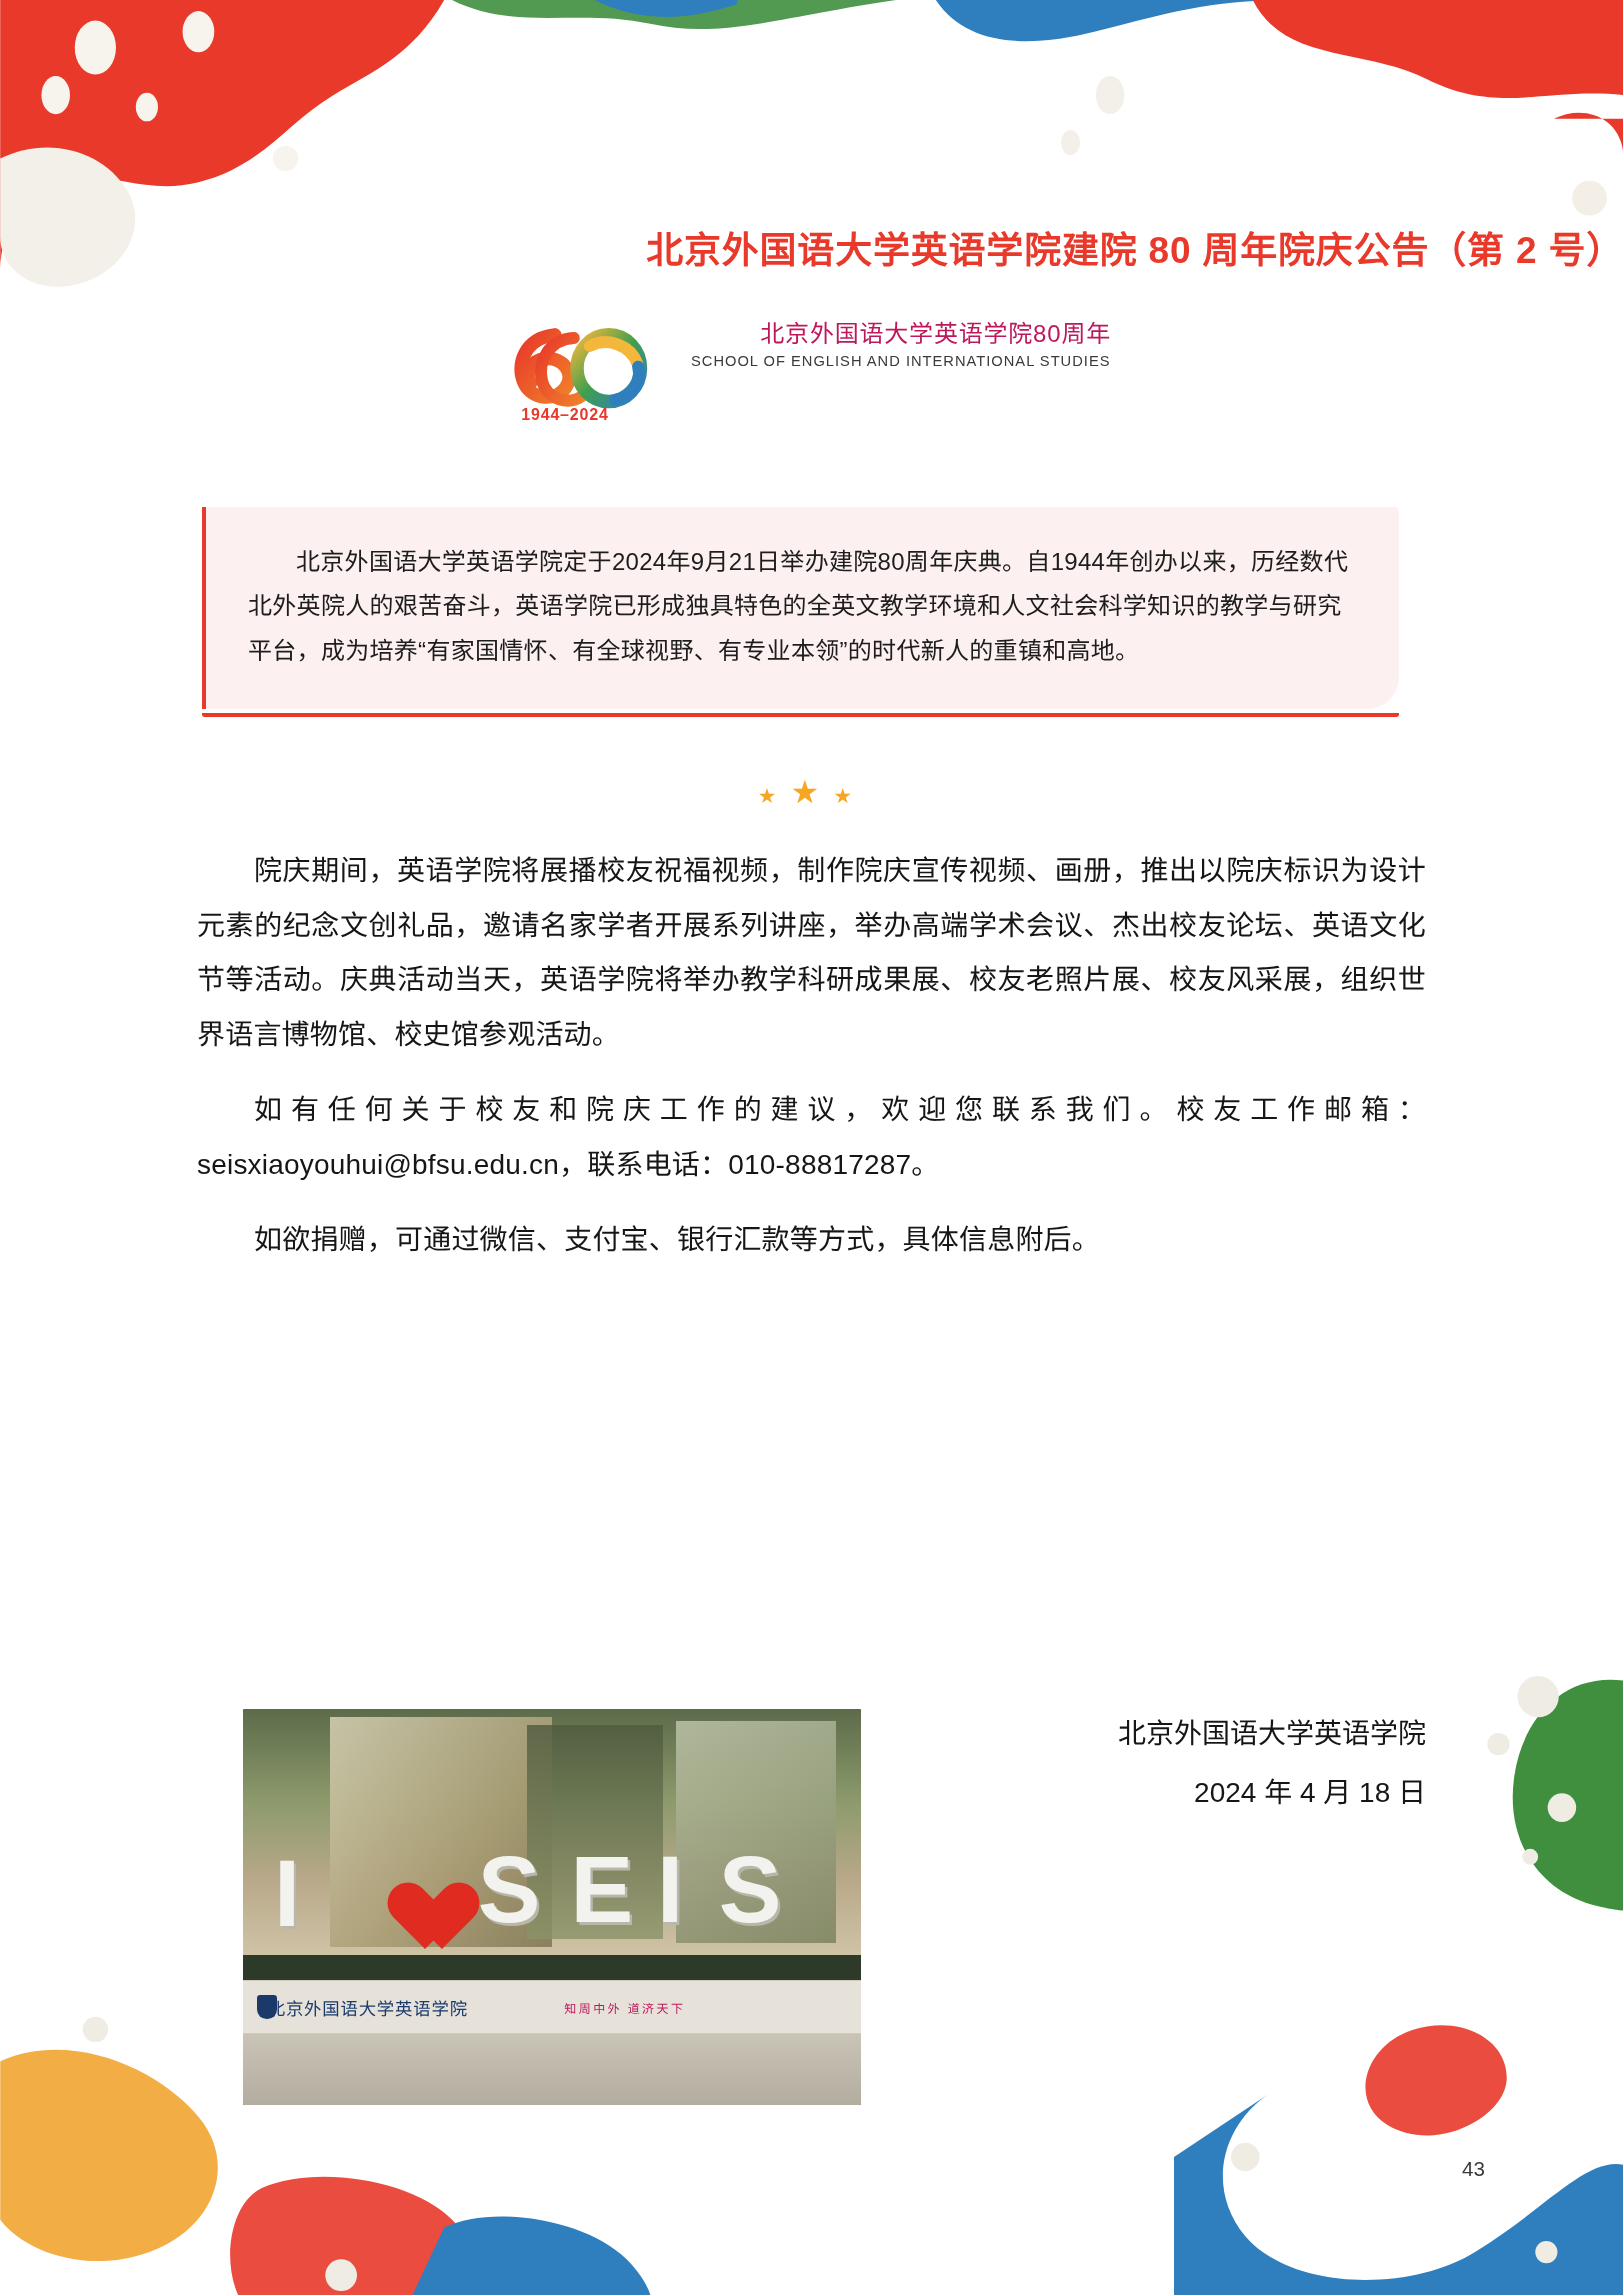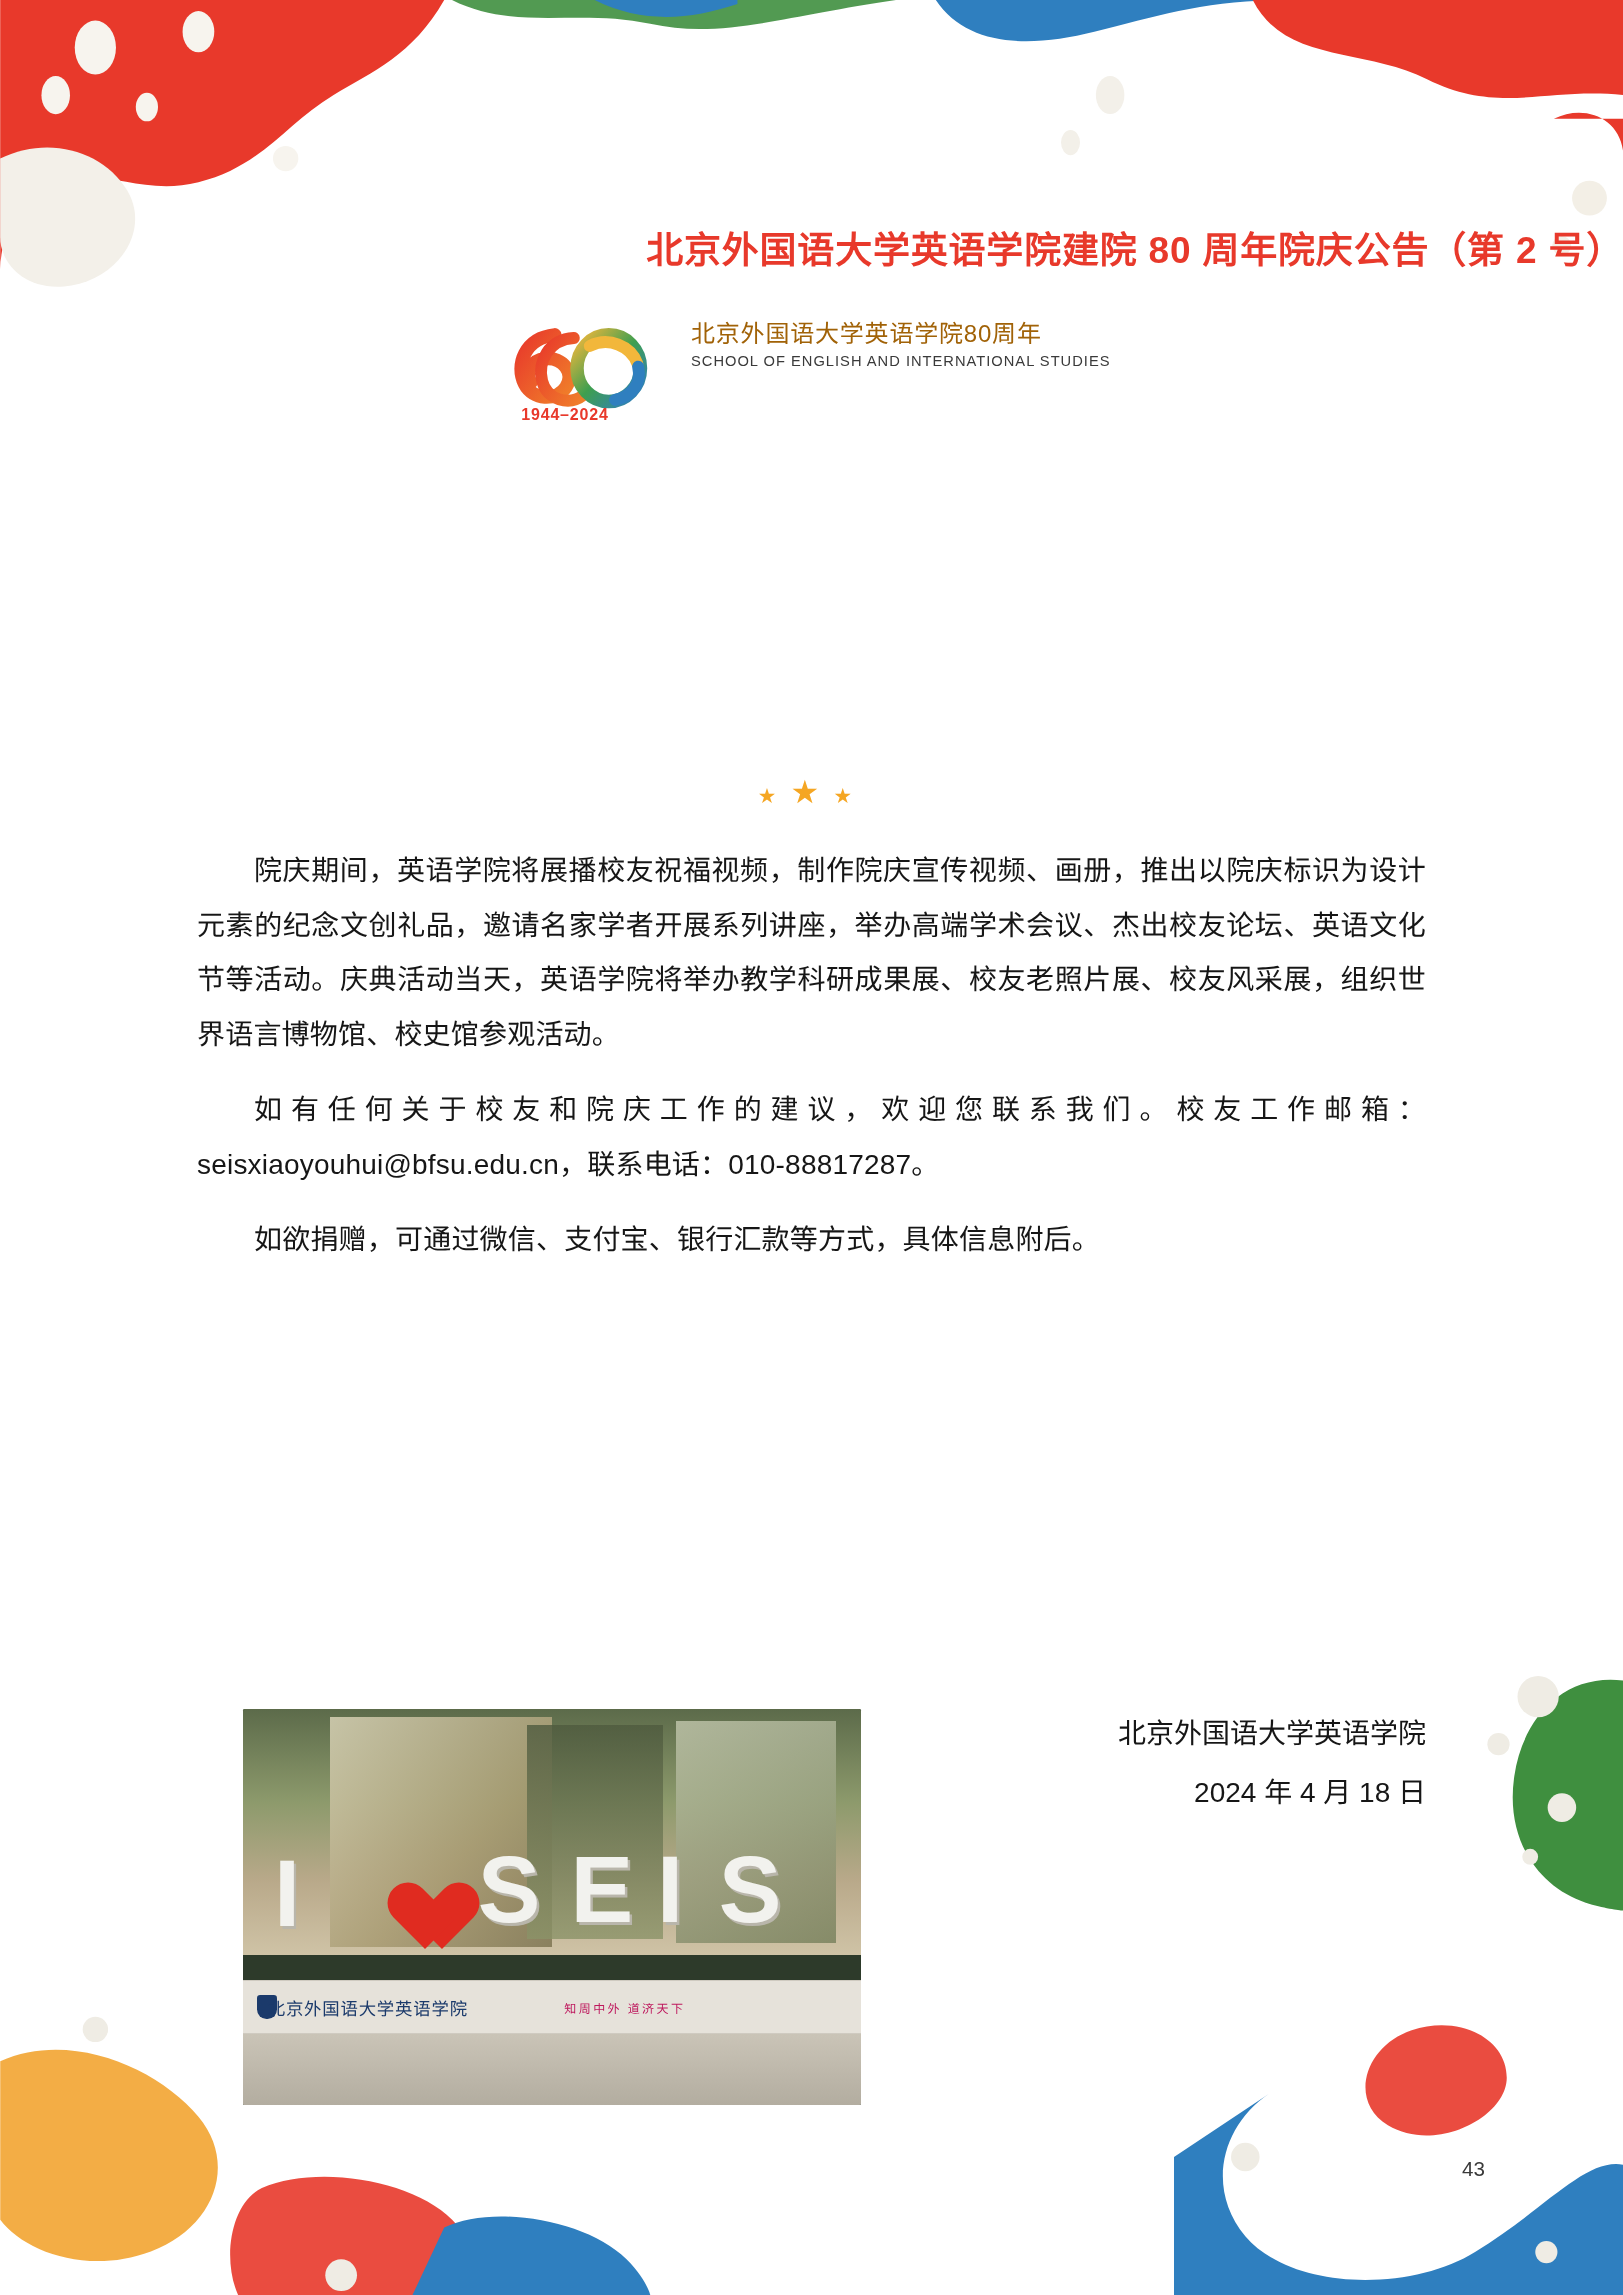--- a/index.html
+++ b/index.html
@@ -65,23 +65,24 @@
     letter-spacing: 0.8px;
   }
   .logo-text {
     position: absolute;
     left: 184px;
     top: 3.2px;
     width: 420px;
   }
   .logo-cn {
     font-size: 24px;
-    color: #a16207;
+    color: #be185d;
     letter-spacing: 0.8px;
     line-height: 1.15;
+    text-align: right;
   }
   .logo-en {
     font-size: 36px;
     color: #1a1a1a;
     letter-spacing: 0px;
     line-height: 1.15;
     margin-top: 3.2px;
     white-space: nowrap;
   }
   .logo-en sup {
@@ -359,20 +360,27 @@
         <path d="M165,60 C170,82 156,98 136,102" fill="none" stroke="#2f7fbf" stroke-width="15" stroke-linecap="round"></path>
       </svg>
     </div>
     <div class="logo-year">1944–2024</div>
     <div class="logo-text">
       <div class="logo-cn">北京外国语大学英语学院80周年</div>
       <div class="logo-sub">SCHOOL OF ENGLISH AND INTERNATIONAL STUDIES</div>
     </div>
   </div>
 
+  <div class="callout">
+    <div class="callout-inner">
+      <div class="callout-line-left"></div>
+      <p>北京外国语大学英语学院定于2024年9月21日举办建院80周年庆典。自1944年创办以来，历经数代北外英院人的艰苦奋斗，英语学院已形成独具特色的全英文教学环境和人文社会科学知识的教学与研究平台，成为培养“有家国情怀、有全球视野、有专业本领”的时代新人的重镇和高地。</p>
+    </div>
+    <div class="callout-line-bottom"></div>
+  </div>
 
   <div class="stars">
     <span class="s-sm">★</span><span class="s-lg">★</span><span class="s-sm">★</span>
   </div>
 
   <div class="body-text">
     <p>院庆期间，英语学院将展播校友祝福视频，制作院庆宣传视频、画册，推出以院庆标识为设计元素的纪念文创礼品，邀请名家学者开展系列讲座，举办高端学术会议、杰出校友论坛、英语文化节等活动。庆典活动当天，英语学院将举办教学科研成果展、校友老照片展、校友风采展，组织世界语言博物馆、校史馆参观活动。</p>
     <p>如有任何关于校友和院庆工作的建议，欢迎您联系我们。校友工作邮箱：seisxiaoyouhui@bfsu.edu.cn，联系电话：010-88817287。</p>
     <p>如欲捐赠，可通过微信、支付宝、银行汇款等方式，具体信息附后。</p>
   </div>

